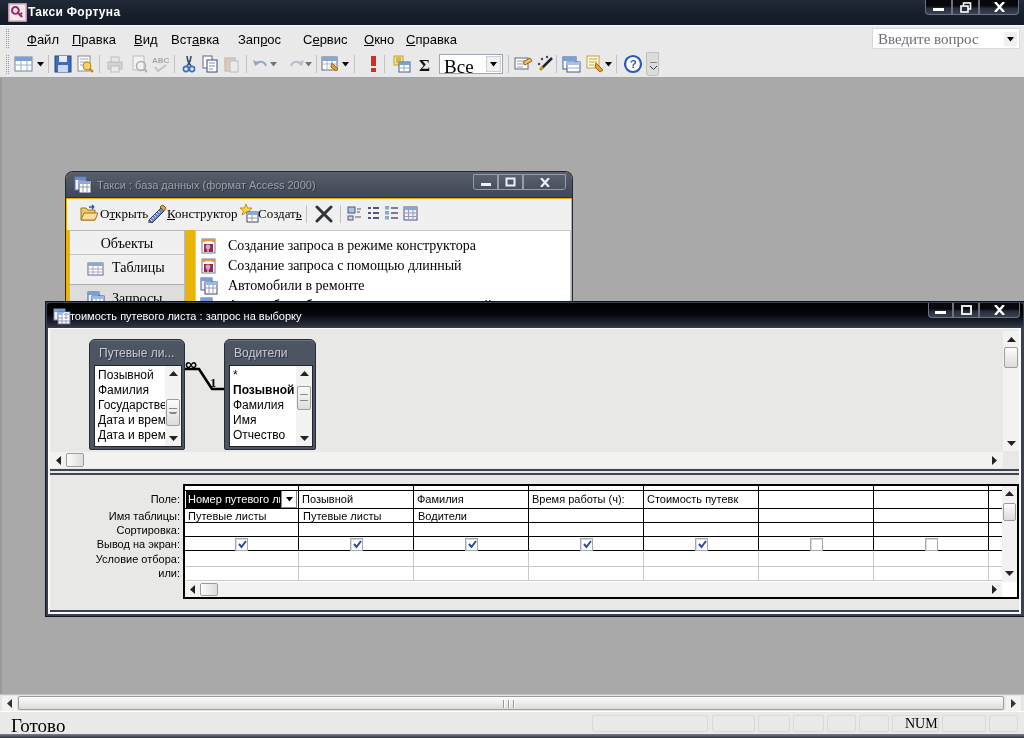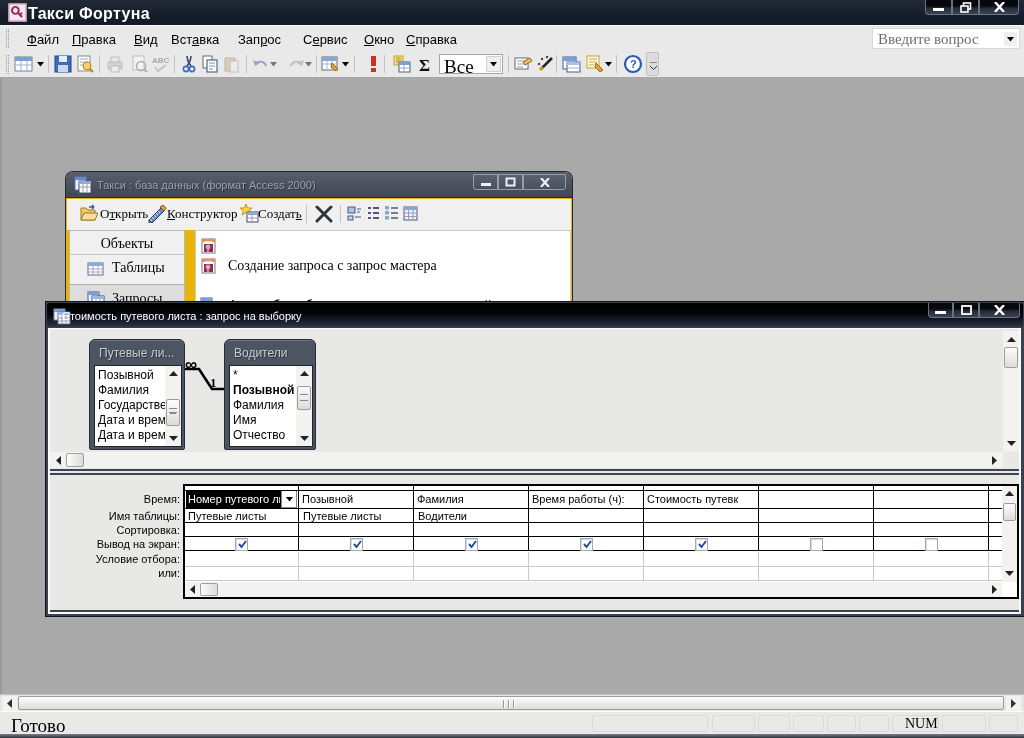--- a/index.html
+++ b/index.html
@@ -1,19 +1,19 @@
 <!DOCTYPE html>
 <html><head><meta charset="utf-8"><style>
 *{margin:0;padding:0;box-sizing:border-box}
 html,body{width:1024px;height:738px;overflow:hidden;font-family:"Liberation Sans",sans-serif}
 .ab{position:absolute}
 body{background:#a9a9a9}
 
 .tb{left:0;top:0;width:1024px;height:25px;background:linear-gradient(#222a38,#161e2c 60%,#121927);}
-.tb .ttl{left:28px;top:5px;font-size:16px;font-weight:bold;color:#fff;letter-spacing:.3px}
+.tb .ttl{left:28px;top:5px;font-size:12px;font-weight:bold;color:#fff;letter-spacing:.3px}
 
 .wgrp{display:flex}
 .wbtn{height:15px;border:1px solid #6b7383;border-top:none;display:flex;align-items:center;justify-content:center;background:linear-gradient(#07080c 0 40%,#262d3c 60%,#3a4152)}
 .wbtn.l{border-bottom-left-radius:4px}
 .wbtn.r{border-bottom-right-radius:4px}
 .sbtn{height:16px;border:1px solid #959daa;display:flex;align-items:center;justify-content:center;background:linear-gradient(#59606e,#49505e)}
 .sbtn.l{border-bottom-left-radius:3px}
 .sbtn.r{border-bottom-right-radius:3px}
 
 .mb{left:0;top:25px;width:1024px;height:26px;background:#e9e9e9;border-top:1px solid #f8f8f8}
@@ -396,31 +396,42 @@
  <div class="ab dblist">
   <div class="dli" style="top:6px">
     <svg class="ab" style="left:4px;top:0px" width="19" height="19">
             <rect x="2" y="2" width="13" height="14" fill="#fff" stroke="#779"></rect>
             <rect x="2" y="2" width="13" height="3" fill="#e8943c"></rect>
             <rect x="4" y="7" width="9" height="8" fill="#8c2d52"></rect>
             <circle cx="8" cy="10" r="2.4" fill="#d8a8c0"></circle>
             <path d="M8 12 v3" stroke="#d8a8c0" stroke-width="1.6"></path>
             <rect x="5" y="4" width="7" height="1.6" fill="#fff" opacity="0.7"></rect>
           </svg>
+    <span class="ab" style="left:32px;top:1px">Создание запроса в режиме конструктора</span>
   </div>
   <div class="dli" style="top:26px">
     <svg class="ab" style="left:4px;top:0px" width="19" height="19">
             <rect x="2" y="2" width="13" height="14" fill="#fff" stroke="#779"></rect>
             <rect x="2" y="2" width="13" height="3" fill="#e8943c"></rect>
             <rect x="4" y="7" width="9" height="8" fill="#8c2d52"></rect>
             <circle cx="8" cy="10" r="2.4" fill="#d8a8c0"></circle>
             <path d="M8 12 v3" stroke="#d8a8c0" stroke-width="1.6"></path>
             <rect x="5" y="4" width="7" height="1.6" fill="#fff" opacity="0.7"></rect>
           </svg>
-    <span class="ab" style="left:32px;top:1px">Создание запроса с запрос мастера</span>
+    <span class="ab" style="left:32px;top:1px">Создание запроса с помощью длинный</span>
+  </div>
+  <div class="dli" style="top:46px">
+    <svg class="ab" style="left:4px;top:0px" width="19" height="19">
+            <rect x="1" y="1" width="11" height="12" fill="#eef" stroke="#558"></rect>
+            <rect x="1" y="1" width="11" height="3" fill="#7a9fd4"></rect>
+            <rect x="5" y="5" width="12" height="12" fill="#fff" stroke="#446"></rect>
+            <rect x="5" y="5" width="12" height="3" fill="#9ab8e0"></rect>
+            <path d="M5 11 h12 M9 8 v9 M13 8 v9" stroke="#99b"></path>
+          </svg>
+    <span class="ab" style="left:32px;top:1px">Автомобили в ремонте</span>
   </div>
   <div class="dli" style="top:66px">
     <svg class="ab" style="left:4px;top:0px" width="19" height="19">
             <rect x="1" y="1" width="11" height="12" fill="#eef" stroke="#558"></rect>
             <rect x="1" y="1" width="11" height="3" fill="#7a9fd4"></rect>
             <rect x="5" y="5" width="12" height="12" fill="#fff" stroke="#446"></rect>
             <rect x="5" y="5" width="12" height="3" fill="#9ab8e0"></rect>
           </svg>
     <span class="ab" style="left:32px;top:1px">Автомобили без заказов на ремонт длинный</span>
   </div>
@@ -535,21 +546,21 @@
     <div class="ab sar" style="left:937px;top:1px;width:14px;height:14px">
             <svg width="5" height="9">
               <path d="M0 0 L5 4.5 L0 9 Z" fill="#222"></path>
             </svg>
           </div>
   </div>
 
   <div class="ab" style="left:0;top:140px;width:969px;height:2px;background:#3d4452"></div>
   <div class="ab" style="left:0;top:144px;width:969px;height:2px;background:#3d4452"></div>
 
-  <span class="glabel" style="left:0px;top:164px">Время:</span>
+  <span class="glabel" style="left:0px;top:164px">Поле:</span>
   <span class="glabel" style="left:0px;top:181px">Имя таблицы:</span>
   <span class="glabel" style="left:0px;top:195px">Сортировка:</span>
   <span class="glabel" style="left:0px;top:209px">Вывод на экран:</span>
   <span class="glabel" style="left:0px;top:224px">Условие отбора:</span>
   <span class="glabel" style="left:0px;top:238px">или:</span>
 
   <div class="ab" style="left:133px;top:155px;width:836px;height:115px;border:2px solid #000;background:#fff">
 <div class="vlineb" style="left:113px;top:0;height:65px"></div>
 <div class="vlineb" style="left:228px;top:0;height:65px"></div>
 <div class="vlineb" style="left:343px;top:0;height:65px"></div>

